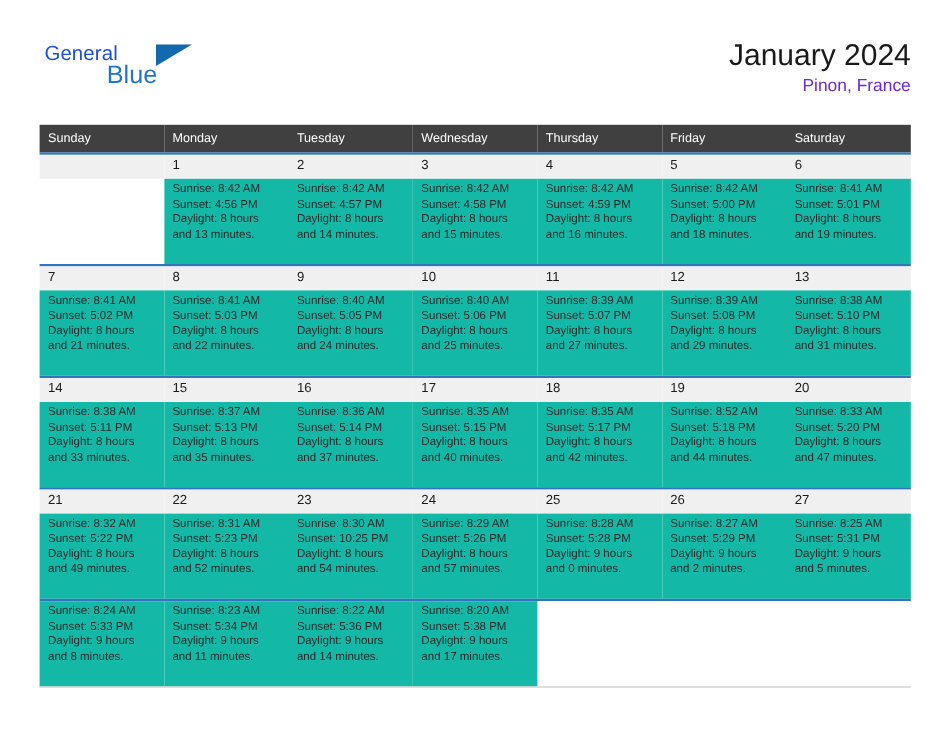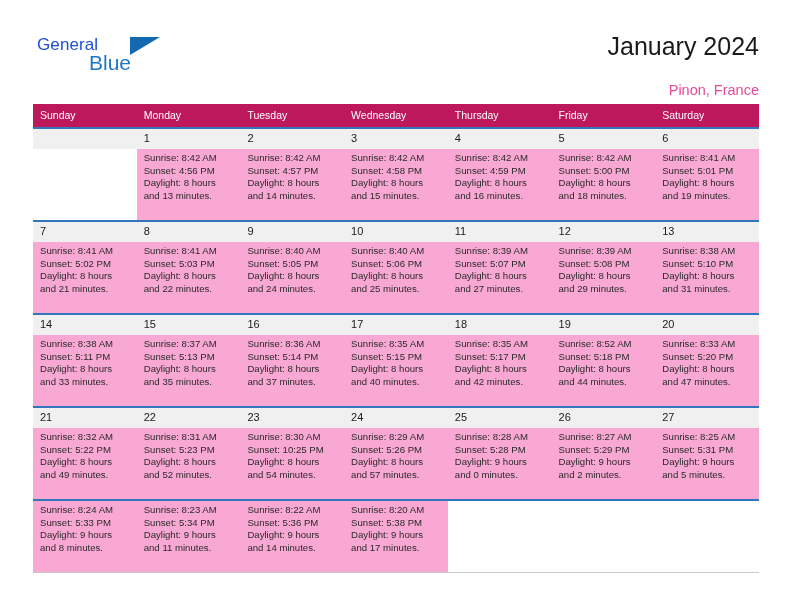--- a/index.html
+++ b/index.html
@@ -70,37 +70,37 @@
     text-align: right;
   }
   .cal-title {
     font-size: 25px;
     color: #1a1a1a;
     line-height: 32px;
     white-space: nowrap;
   }
   .cal-subtitle {
     font-size: 14.5px;
-    color: #ec4899;
+    color: #6d28d9;
     line-height: 20px;
-    margin-top: 18px;
+    margin-top: 0;
     white-space: nowrap;
   }
 
   
   .calendar {
     position: absolute;
     left: 33px;
     top: 104px;
     width: 726px;
     border-collapse: collapse;
     table-layout: fixed;
   }
   .calendar th {
-    background: #be185d;
+    background: #404040;
     color: #ffffff;
     font-size: 10.5px;
     font-weight: normal;
     text-align: left;
     padding: 5px 0 6px 7px;
     height: 12px;
     border: none;
   }
   .calendar td {
     vertical-align: top;
@@ -119,21 +119,21 @@
   .daynum-row td {
     background: #f0f0f0;
     font-size: 11px;
     color: #1a1a1a;
     padding: 3px 0 4px 7px;
     height: 13px;
   }
   .daynum-row td.empty { background: #f0f0f0; }
 
   .info-row td {
-    background: #f9a8d4;
+    background: #14b8a6;
     font-size: 9.6px;
     color: #2a2a2a;
     padding: 3px 6px 6px 7px;
     line-height: 12.6px;
     height: 62px;
   }
   .info-row td .line { white-space: nowrap; }
   .info-row td.empty { background: #ffffff; }
 
   .grid-bottom td {

